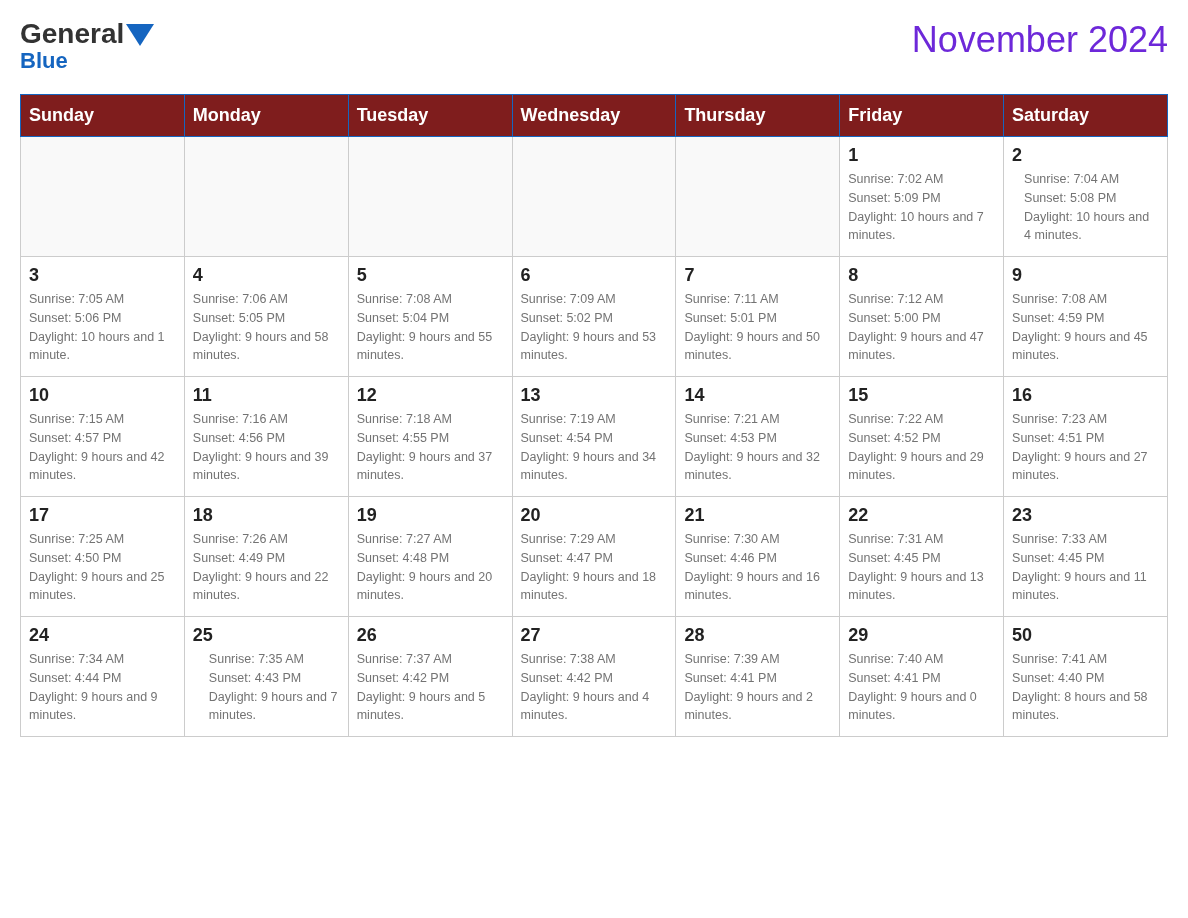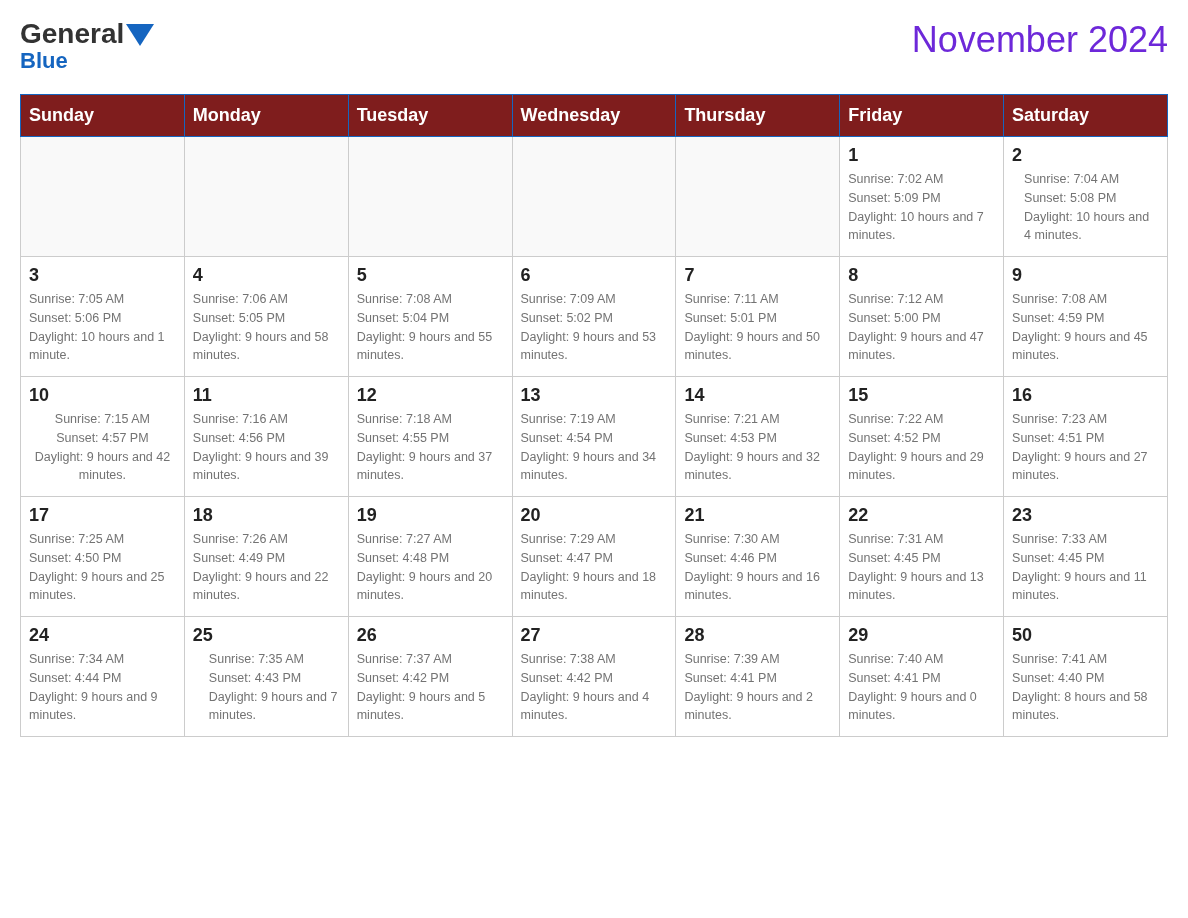--- a/index.html
+++ b/index.html
@@ -178,21 +178,21 @@
         <td>
           <div class="day-number">9</div>
           <div class="day-info" style="white-space: pre-line;">Sunrise: 7:08 AM
 Sunset: 4:59 PM
 Daylight: 9 hours and 45 minutes.</div>
         </td>
       </tr>
       <tr class="row-separator">
         <td>
           <div class="day-number">10</div>
-          <div class="day-info" style="white-space: pre-line; text-align: center;">Sunrise: 7:15 AM
+          <div class="day-info" style="white-space: pre-line;">Sunrise: 7:15 AM
 Sunset: 4:57 PM
 Daylight: 9 hours and 42 minutes.</div>
         </td>
         <td>
           <div class="day-number">11</div>
           <div class="day-info" style="white-space: pre-line;">Sunrise: 7:16 AM
 Sunset: 4:56 PM
 Daylight: 9 hours and 39 minutes.</div>
         </td>
         <td>

